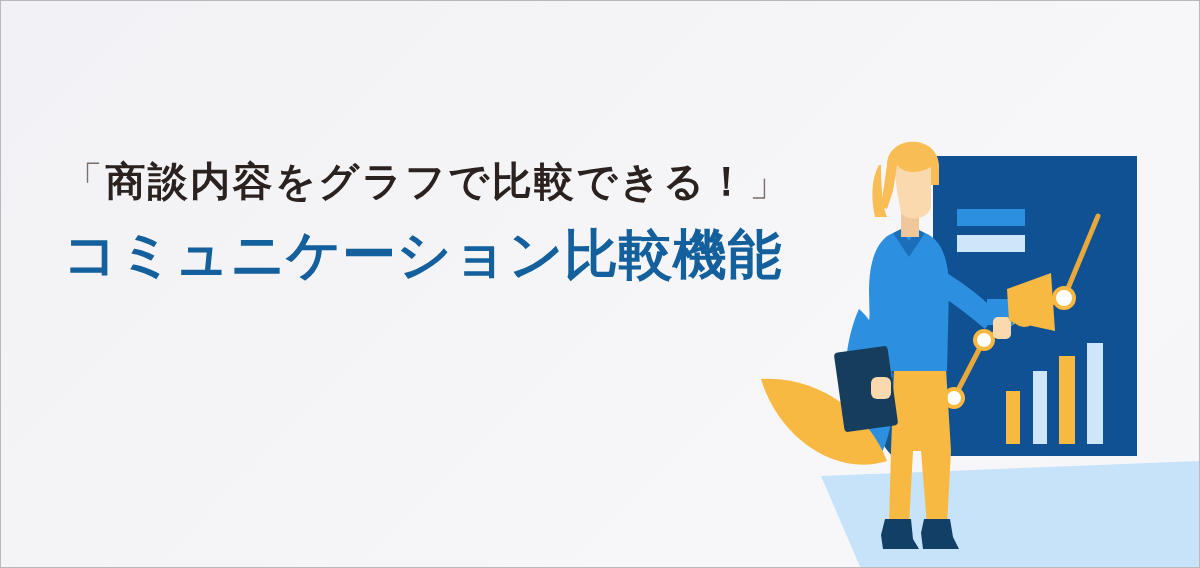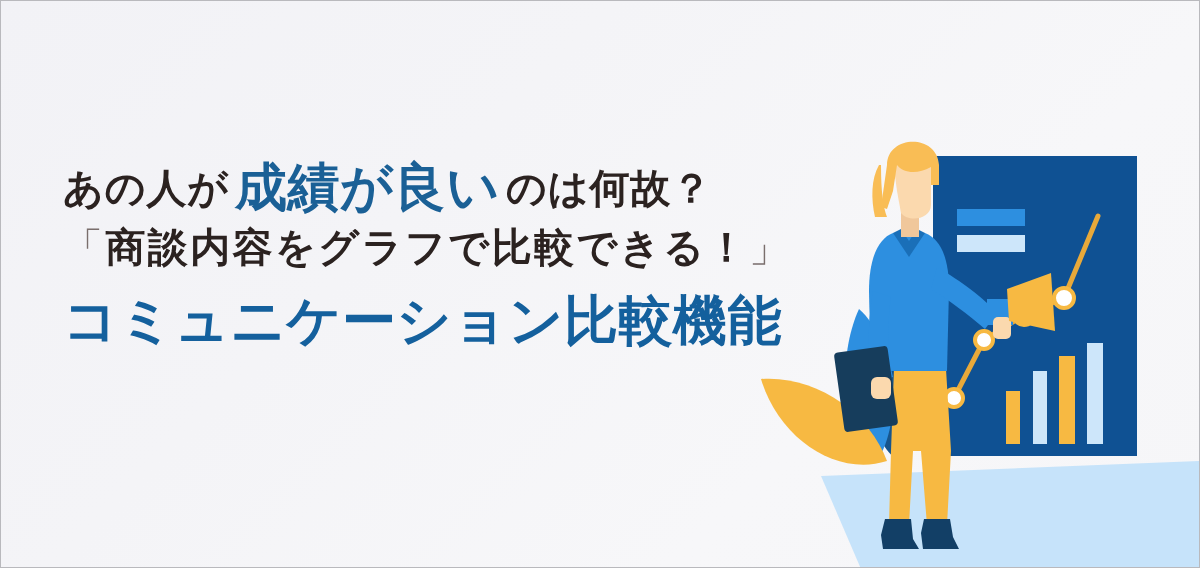--- a/index.html
+++ b/index.html
@@ -80,23 +80,20 @@
   }
   .art svg { display: block; }
 </style>
 </head>
 <body>
 
 <div id="banner">
 
   <div class="copy">
 
-    <div class="line line1">
-      <span>あの人が</span><span class="hl">成績が良い</span><span>のは何故？</span>
-    </div>
 
     <div class="line line2">
       <span class="brk">「</span><span>商談内容をグラフで比較できる！</span><span class="brk">」</span>
     </div>
 
     <div class="line line3">コミュニケーション比較機能</div>
 
   </div>
 
   <div class="art">

